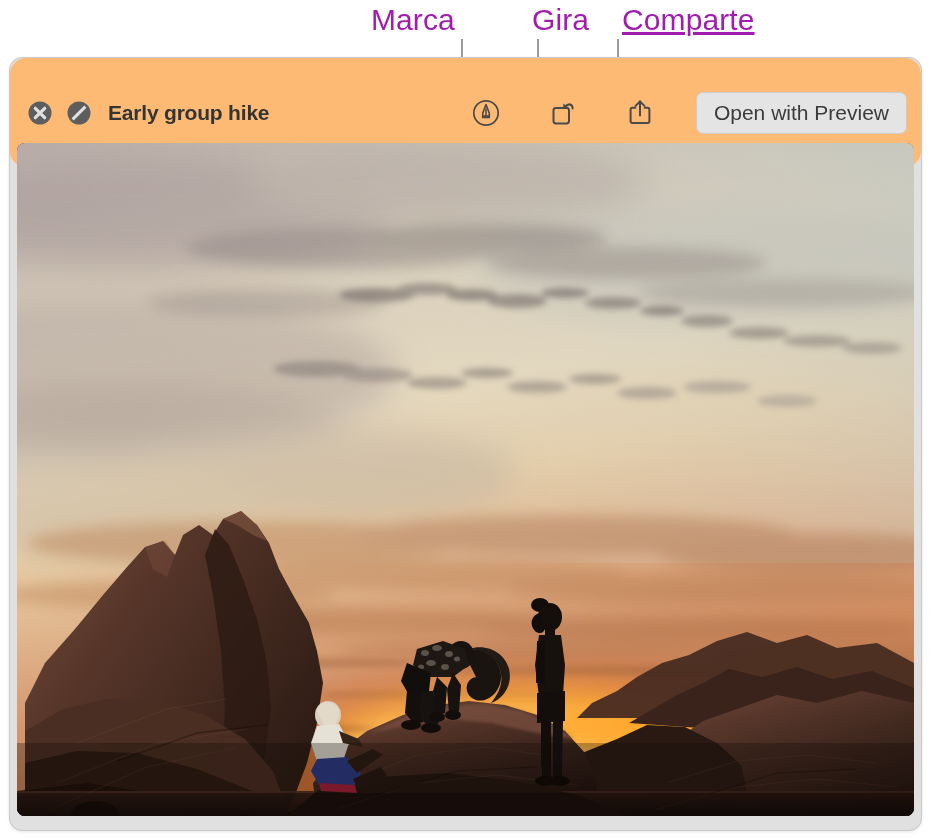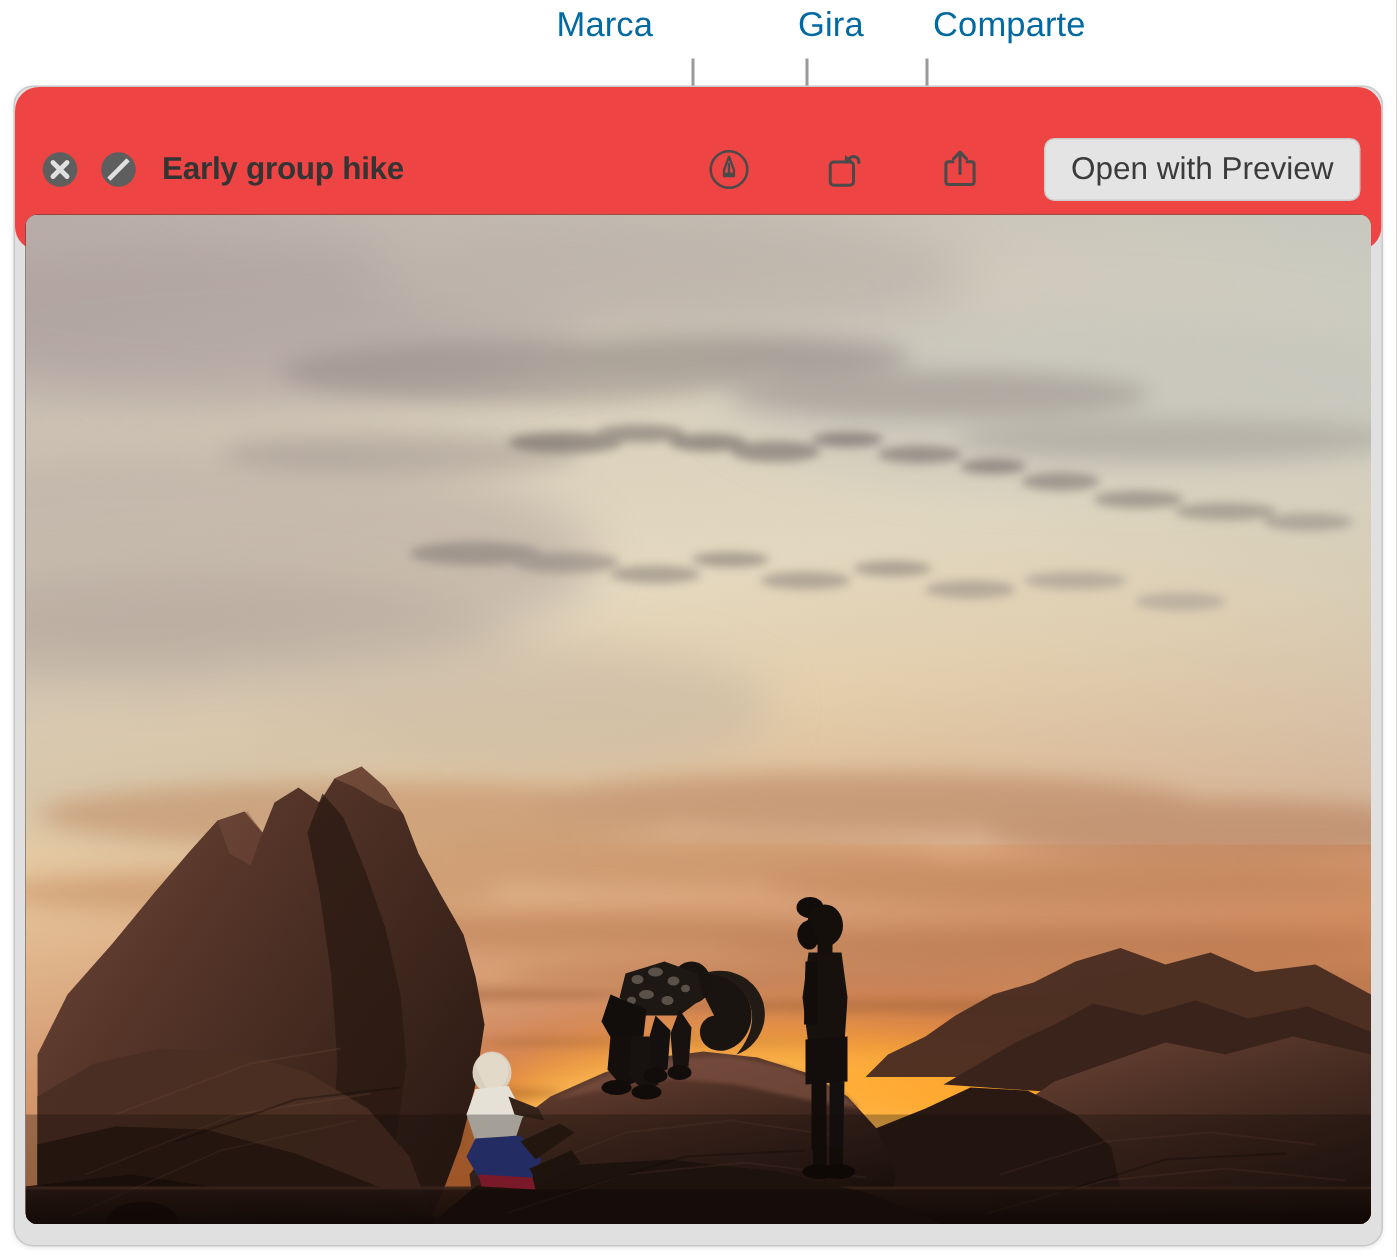--- a/index.html
+++ b/index.html
@@ -16,22 +16,22 @@
     position: relative;
     width: 931px;
     height: 838px;
     background: #ffffff;
   }
 
   
   .callout-label {
     position: absolute;
     font-family: "Liberation Sans", sans-serif;
-    font-size: 23px;
-    color: #0369a1;
+    font-size: 30px;
+    color: #a21caf;
     white-space: nowrap;
     letter-spacing: 0.1px;
   }
   .callout-line {
     position: absolute;
     width: 1.5px;
     background: #9a9a9a;
   }
 
   
@@ -47,21 +47,21 @@
     box-shadow: 0 1px 3px rgba(0,0,0,0.10);
     box-sizing: border-box;
     overflow: hidden;
   }
 
   
   #toolbar {
     position: relative;
     height: 109px;
     width: 100%;
-    background: #ef4444;
+    background: #fdba74;
     display: flex;
     align-items: center;
     box-sizing: border-box;
     padding: 0 14px 0 13px;
     border-radius: 16px;
   }
 
   .tb-iconbtn {
     width: 34px;
     height: 34px;
@@ -136,21 +136,21 @@
 <body>
 
 <div id="root">
 
   <div class="callout-label" style="left:371px; top:3px;">Marca</div>
   <div class="callout-line" style="left:461px; top:39px; height:49px;"></div>
 
   <div class="callout-label" style="left:532px; top:3px;">Gira</div>
   <div class="callout-line" style="left:537px; top:39px; height:49px;"></div>
 
-  <div class="callout-label" style="left:622px; top:3px;">Comparte</div>
+  <div class="callout-label" style="left:622px; top:3px;text-decoration:underline;">Comparte</div>
   <div class="callout-line" style="left:617px; top:39px; height:49px;"></div>
 
   <div id="qlwindow">
 
     <div id="toolbar">
 
       <button class="tb-iconbtn" id="close-btn">
         <svg width="26" height="26" viewBox="0 0 26 26" aria-hidden="true">
           <circle cx="13" cy="13" r="11.5" fill="#5e5e5e"></circle>
           <path d="M8.3 8.3 L17.7 17.7 M17.7 8.3 L8.3 17.7" stroke="#e0e0e0" stroke-width="3.2" stroke-linecap="round"></path>

